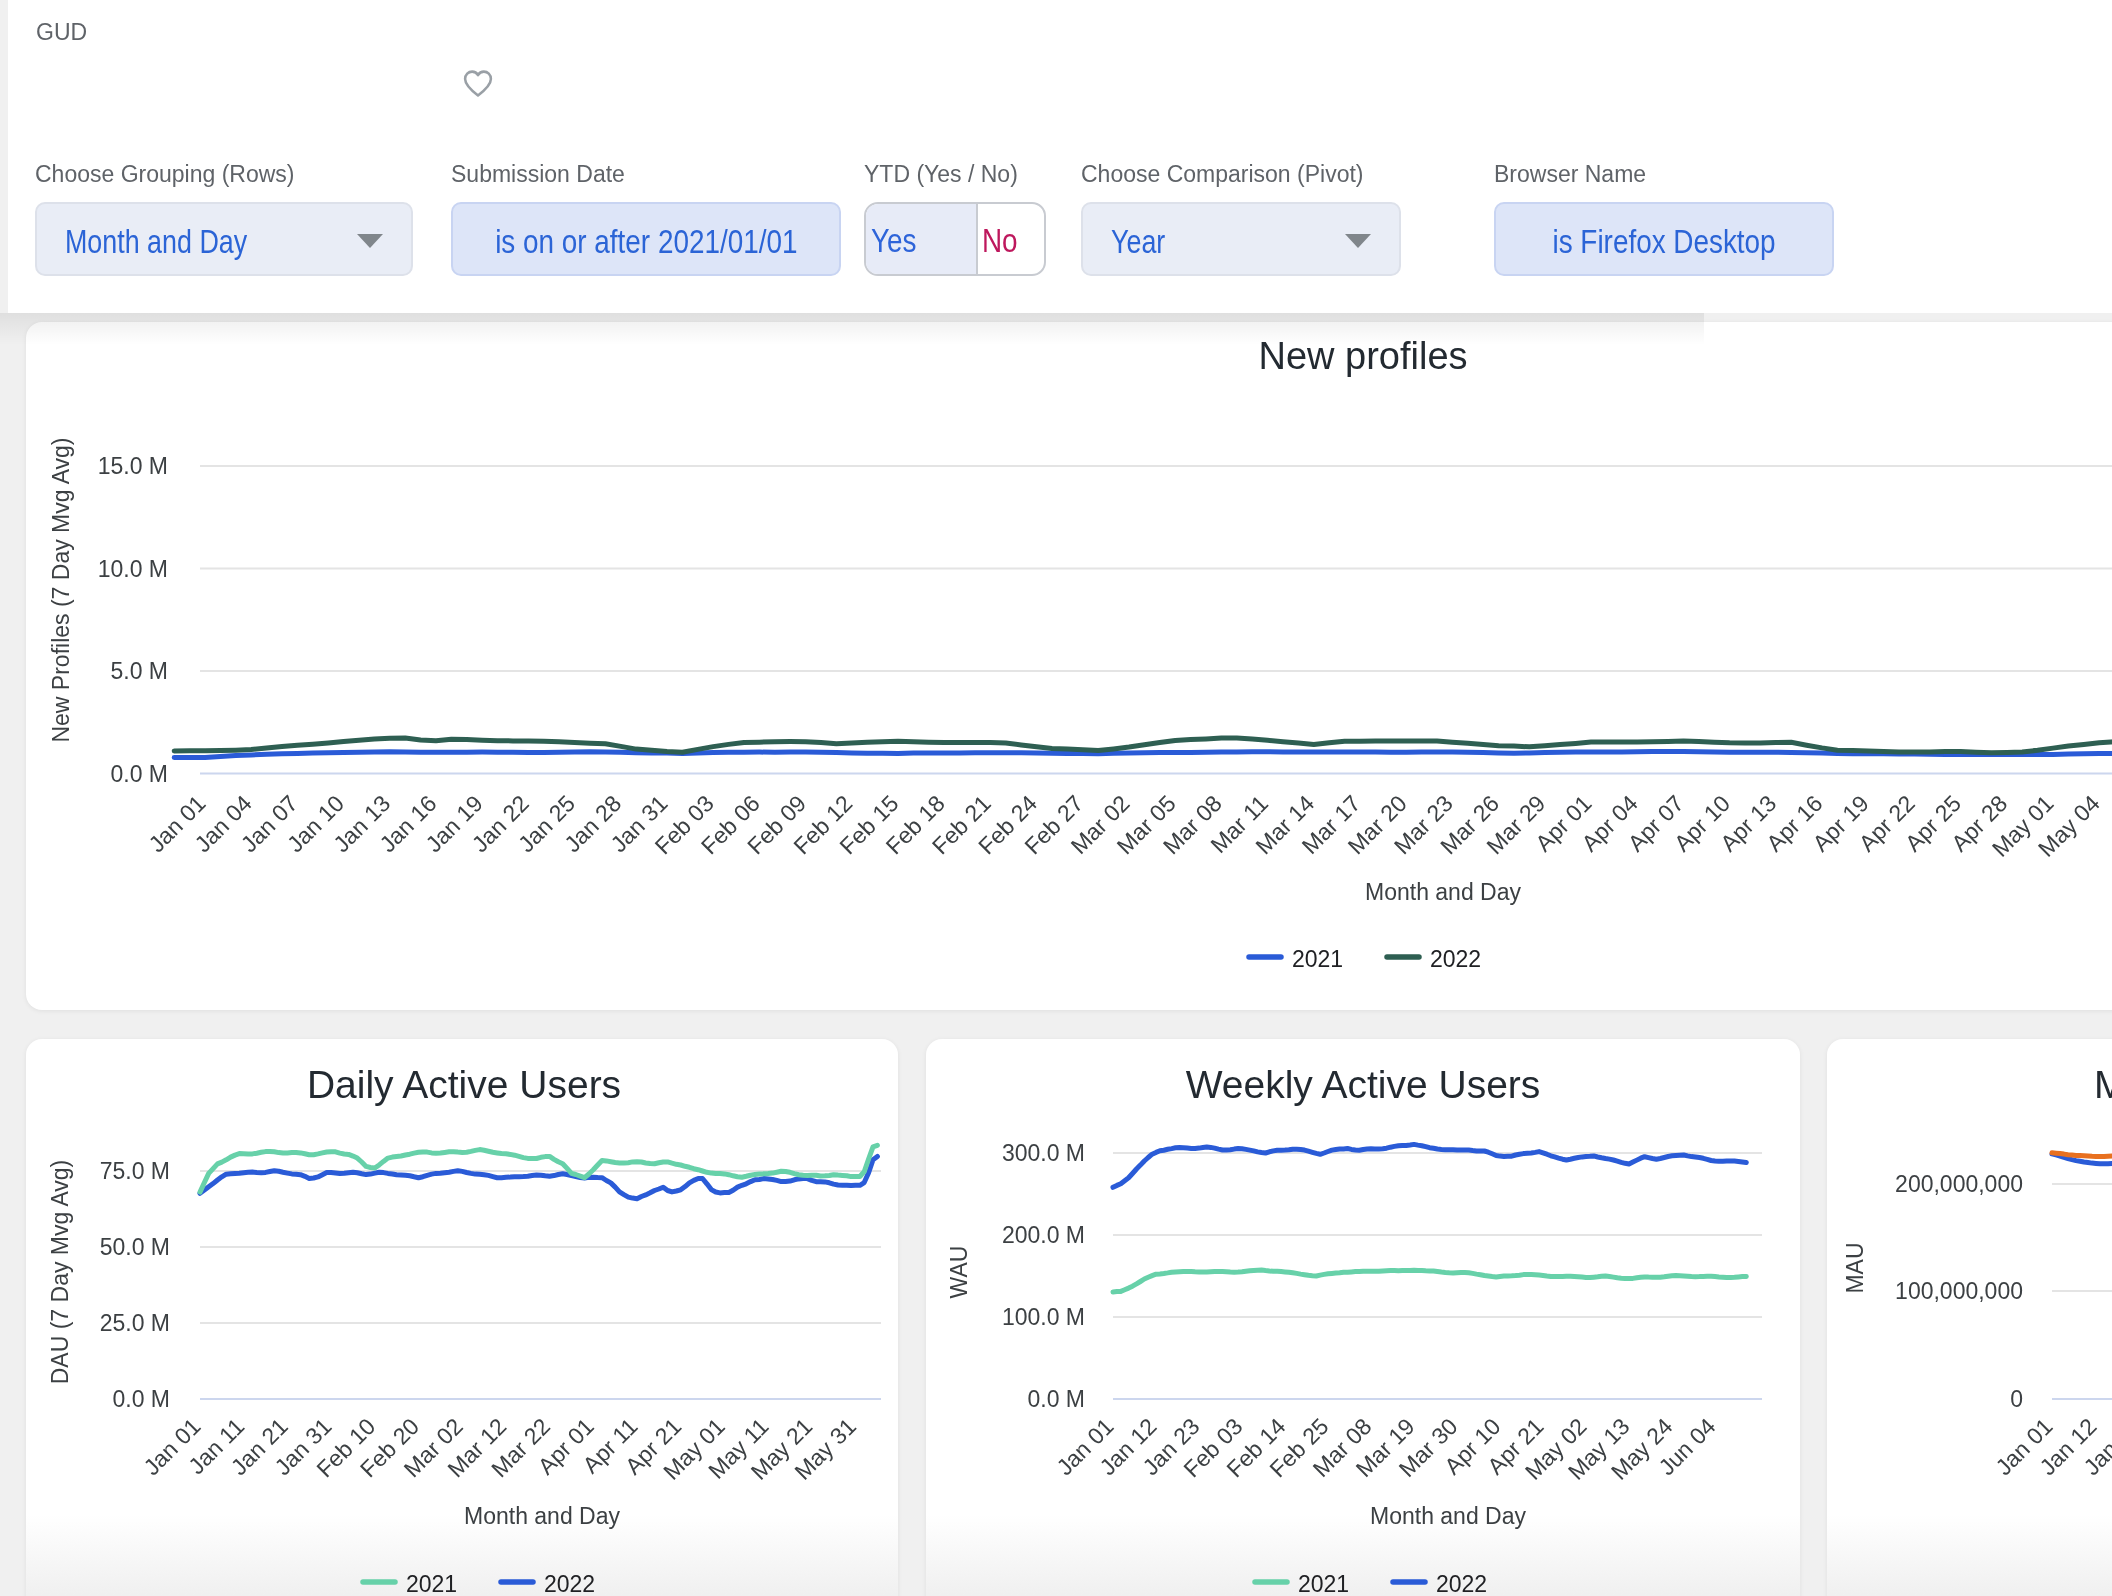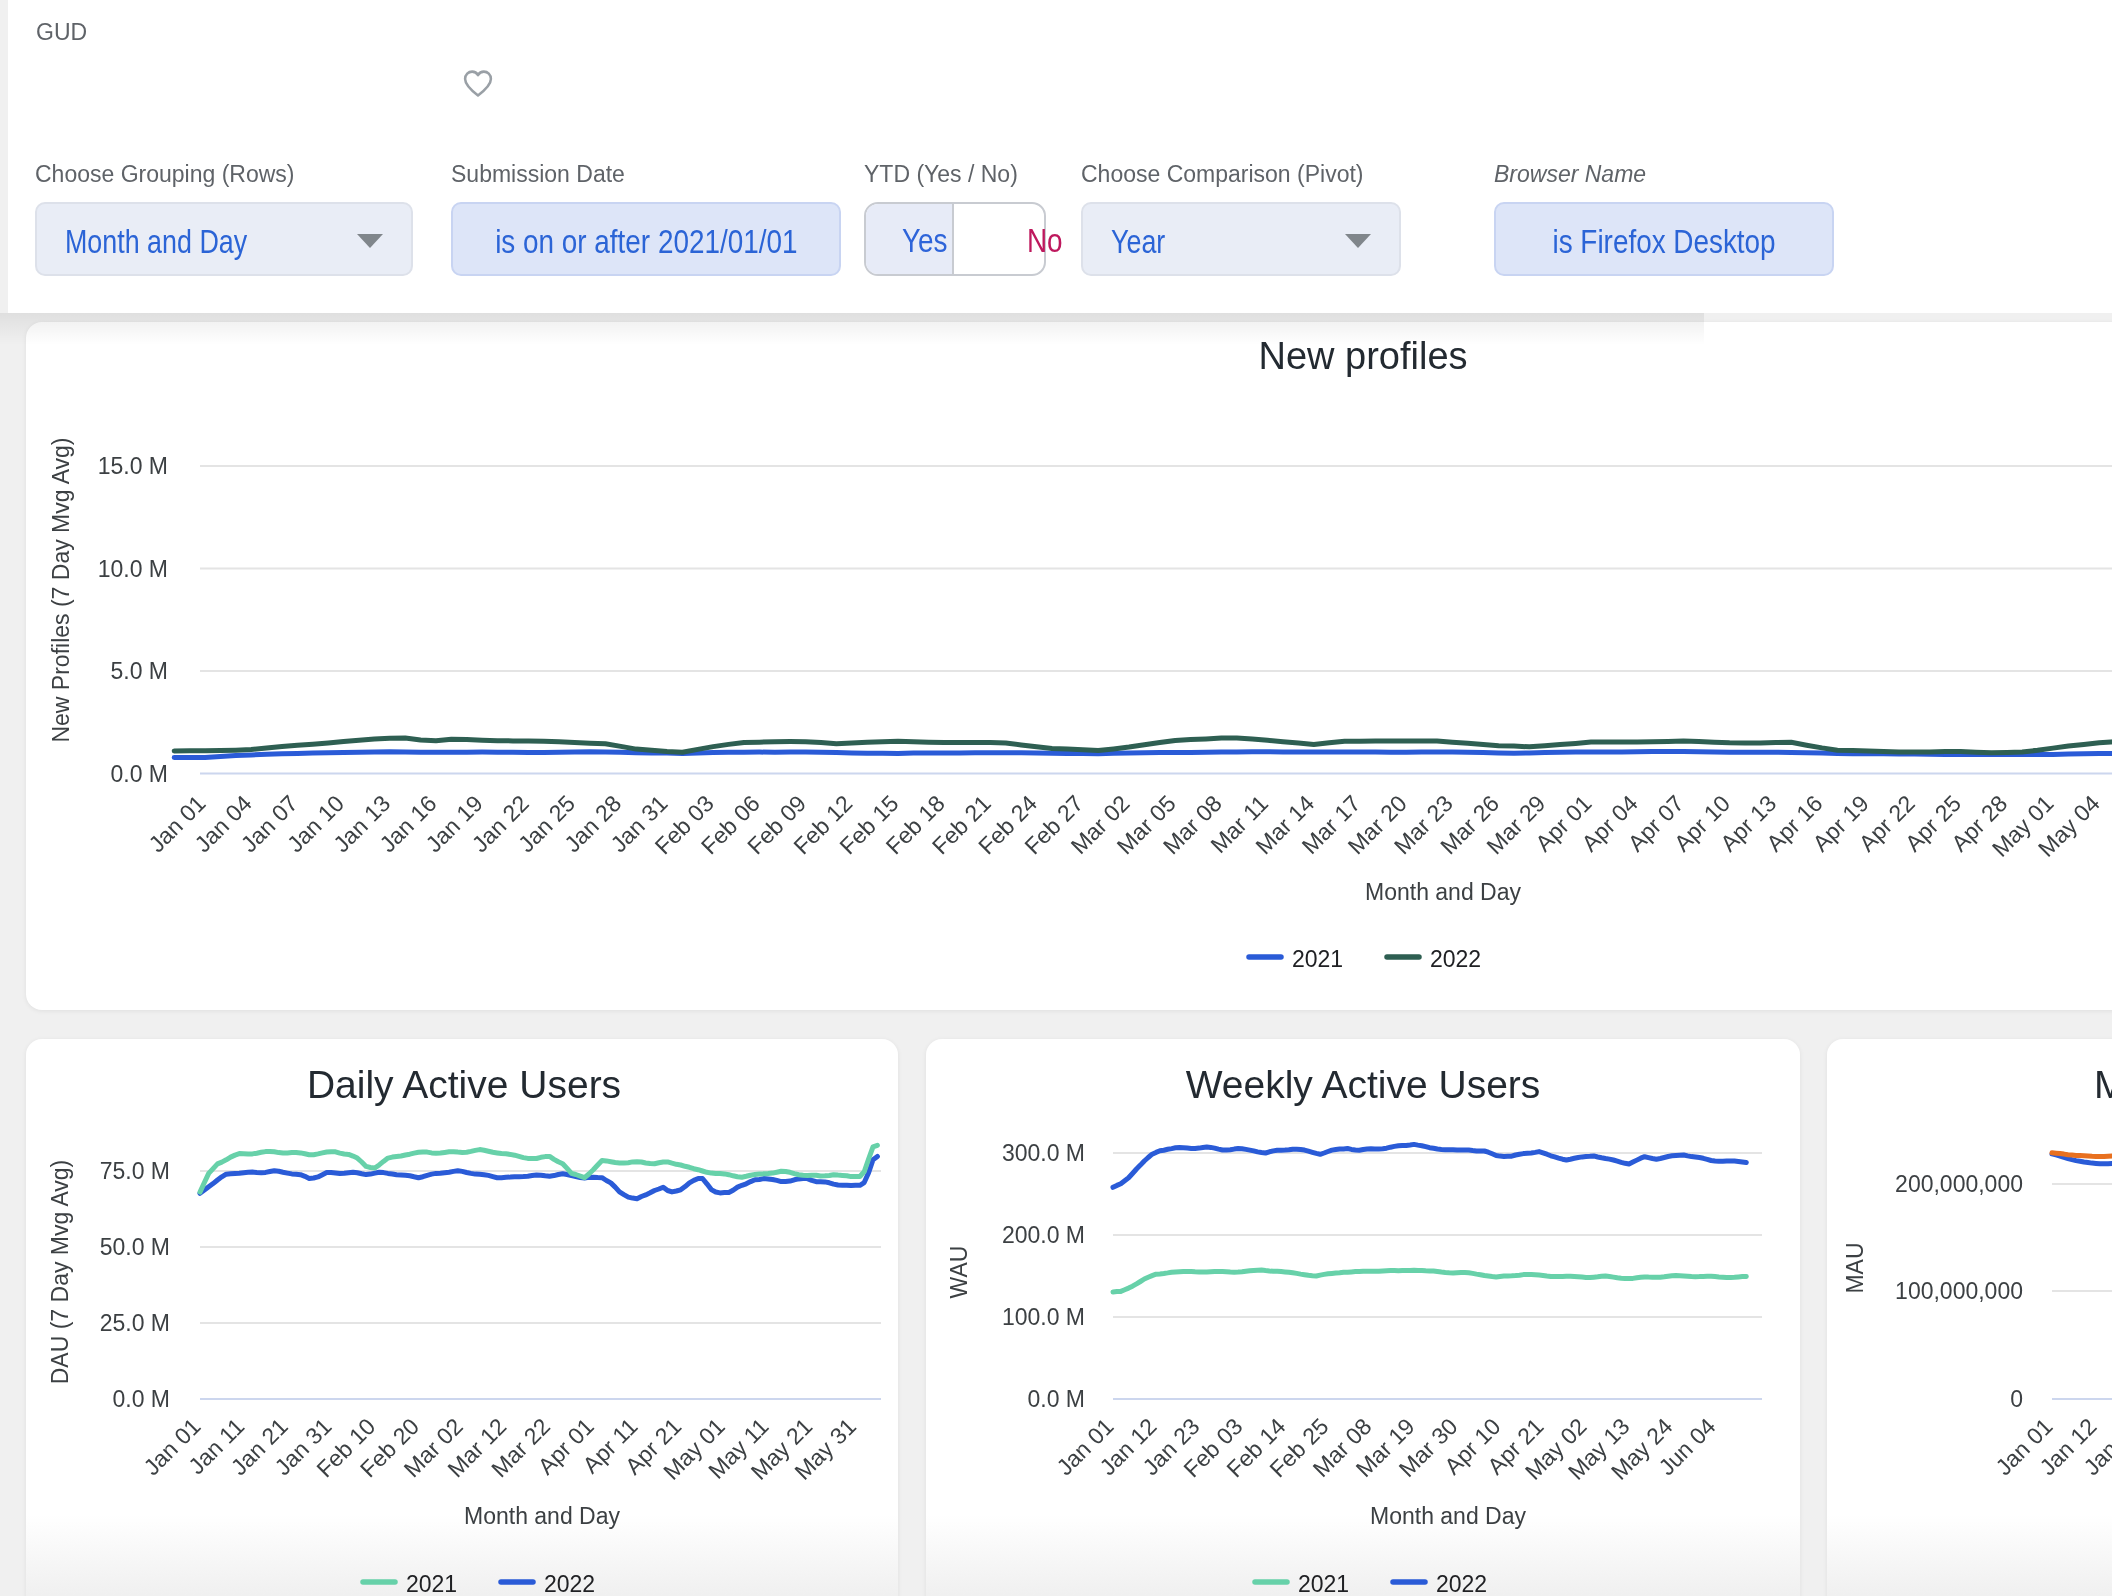--- a/index.html
+++ b/index.html
@@ -12,21 +12,21 @@
 .heart { position:absolute; left:451px; top:65px; }
 .flabel { position:absolute; top:161px; font-size:23px; color:#5f6368; }
 .ctrl { position:absolute; top:202px; height:74px; border-radius:10px; font-size:34px; }
 .dd { background:#e9edf6; border:2px solid #dde1ea; color:#2b64d6; }
 .dd .txt { position:absolute; left:28px; top:18px; }
 .caret { position:absolute; right:28px; top:30px; width:0; height:0;
   border-left:13px solid transparent; border-right:13px solid transparent; border-top:14px solid #80868b; }
 .chip { background:#dde5f8; border:2px solid #c8d4f2; color:#2b64d6; text-align:center; }
 .chip .txt { position:relative; top:18px; }
 .toggle { background:#ffffff; border:2px solid #c8cbd1; border-radius:14px; }
-.tseg { position:absolute; top:0; height:70px; width:88px; text-align:right; }
+.tseg { position:absolute; top:0; height:70px; width:112px; text-align:left; }
 .tseg .txt { position:relative; top:17px; }
 .yes { left:0; background:#e7ebf7; color:#2e64d9; border-right:2px solid #c8cbd1;
   border-top-left-radius:12px; border-bottom-left-radius:12px; }
 .no  { left:90px; color:#be185d;margin-left:22px; }
 .content { position:absolute; left:0; top:313px; width:1704px; height:1283px; background:#f0f0f0; }
 .content::before { content:""; position:absolute; left:0; top:0; width:100%; height:32px;
   background:linear-gradient(to bottom, rgba(0,0,0,0.07), rgba(0,0,0,0)); z-index:5; }
 .card { position:absolute; background:#ffffff; border-radius:16px;
   box-shadow:0 1px 5px rgba(0,0,0,0.07); }
 .fade { background:linear-gradient(to bottom, #ffffff 476px, #f0f0f0 556px); }
@@ -34,21 +34,21 @@
 <body>
 <div class="header">
   <div class="gud">GUD</div>
   <div class="heart"><svg width="38" height="36" viewBox="0 0 24 24" fill="none" stroke="#9aa0a6" stroke-width="1.7" stroke-linejoin="round" stroke-linecap="round">
         <path d="M12 20.3 C 7.2 16.6 3.4 13.2 3.4 9.3 C 3.4 6.4 5.6 4.4 8.1 4.4 C 9.7 4.4 11.2 5.3 12 6.7 C 12.8 5.3 14.3 4.4 15.9 4.4 C 18.4 4.4 20.6 6.4 20.6 9.3 C 20.6 13.2 16.8 16.6 12 20.3 Z"></path>
       </svg></div>
   <div class="flabel" style="left:27px;">Choose Grouping (Rows)</div>
   <div class="flabel" style="left:443px;">Submission Date</div>
   <div class="flabel" style="left:856px;">YTD (Yes / No)</div>
   <div class="flabel" style="left:1073px;">Choose Comparison (Pivot)</div>
-  <div class="flabel" style="left:1486px;font-style:italic;">Browser Name</div>
+  <div class="flabel" style="left:1486px;">Browser Name</div>
   <div class="ctrl dd" style="left:27px; width:378px;">
       <span class="txt"><span class="sq">Month and Day</span></span>
       <span class="caret"></span>
     </div>
   <div class="ctrl chip" style="left:443px; width:390px;"><span class="txt"><span class="sqc">is on or after 2021/01/01</span></span></div>
   <div class="ctrl toggle" style="left:856px; width:182px;">
      <div class="tseg yes"><span class="txt"><span class="sqc">Yes</span></span></div>
      <div class="tseg no"><span class="txt"><span class="sqc">No</span></span></div>
   </div>
   <div class="ctrl dd" style="left:1073px; width:320px;">

